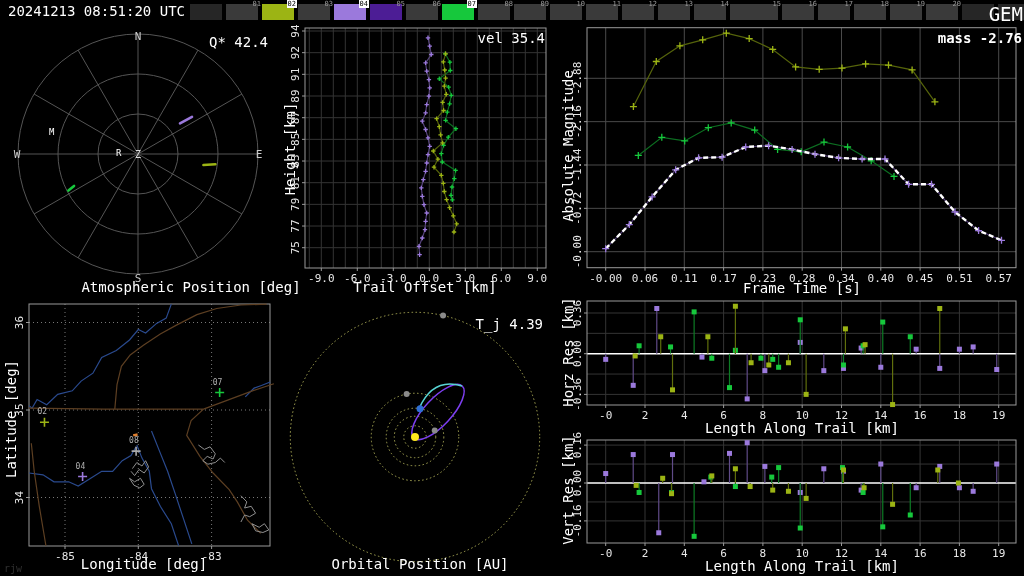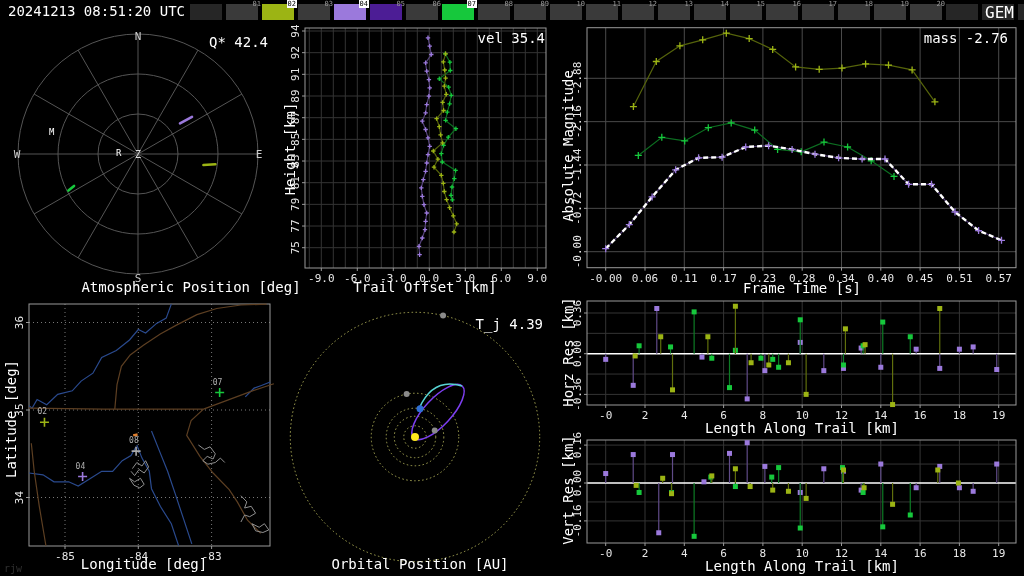--- a/index.html
+++ b/index.html
@@ -1,38 +1,38 @@
 <!DOCTYPE html>
 <html><head>
 <meta charset="utf-8">
 <style>
   html,body{margin:0;padding:0;background:#000;}
   #screen{position:relative;width:1024px;height:576px;background:#000;overflow:hidden;
           font-family:"DejaVu Sans Mono",monospace;color:#fff;}
   #topbar{position:absolute;left:0;top:0;width:1024px;height:24px;}
   #time{position:absolute;left:8px;top:3px;font-size:14px;white-space:pre;}
-  #shower{position:absolute;right:10px;top:3px;font-size:16px;}
+  #shower{position:absolute;right:1px;top:3px;font-size:19px;}
   #stations{position:absolute;left:190px;top:4px;display:flex;gap:4px;}
   .sbox{width:32px;height:16px;position:relative;flex:0 0 auto;}
   .sbox .lbl{position:absolute;top:-4px;right:-3px;font-size:7px;line-height:8px;color:#9a9a9a;}
   .sbox .lbl.hl{background:#fff;color:#000;padding:0 1px;}
   .panel{position:absolute;}
   #p-atmos{left:0;top:24px;width:280px;height:276px;}
   #p-trail{left:280px;top:24px;width:280px;height:276px;}
   #p-mag{left:560px;top:24px;width:464px;height:276px;}
   #p-map{left:0;top:300px;width:280px;height:276px;}
   #p-orbit{left:280px;top:300px;width:280px;height:276px;}
   #p-res{left:560px;top:300px;width:464px;height:276px;}
   .panel svg{position:absolute;left:0;top:0;}
   svg text{font-family:"DejaVu Sans Mono",monospace;}
   .tick{font-size:11px;}
   .anno{position:absolute;font-size:14px;color:#fff;white-space:pre;}
   #anno-q{right:12px;top:10px;}
   #anno-vel{right:15px;top:6px;}
-  #anno-mass{right:16px;top:6px;}
+  #anno-mass{right:2px;top:6px;font-weight:bold;}
   #anno-tj{right:17px;top:16px;}
   .xtitle{position:absolute;text-align:center;font-size:14px;color:#fff;}
   #t-atmos{left:12px;width:280px;top:255px;margin-left:39px;}
   #t-trail{left:15px;width:260px;top:255px;}
   #t-mag{left:27px;width:430px;top:256px;}
   #t-map{left:19px;width:250px;top:256px;}
   #t-orbit{left:0;width:280px;top:256px;}
   #t-res-h{left:27px;width:430px;top:120px;}
   #t-res-v{left:27px;width:430px;top:258px;}
   .vtitle{position:absolute;width:200px;text-align:center;font-size:14px;color:#fff;
@@ -87,21 +87,21 @@
         </div>
         <div class="sbox" style="background: rgb(58, 58, 58);">
           <span class="lbl">12</span>
         </div>
         <div class="sbox" style="background: rgb(58, 58, 58);">
           <span class="lbl">13</span>
         </div>
         <div class="sbox" style="background: rgb(58, 58, 58);">
           <span class="lbl">14</span>
         </div>
-        <div class="sbox" style="background: rgb(58, 58, 58);">
+        <div class="sbox" style="background: rgb(58, 58, 58); padding-left: 16px;">
           <span class="lbl">15</span>
         </div>
         <div class="sbox" style="background: rgb(58, 58, 58);">
           <span class="lbl">16</span>
         </div>
         <div class="sbox" style="background: rgb(58, 58, 58);">
           <span class="lbl">17</span>
         </div>
         <div class="sbox" style="background: rgb(58, 58, 58);">
           <span class="lbl">18</span>

